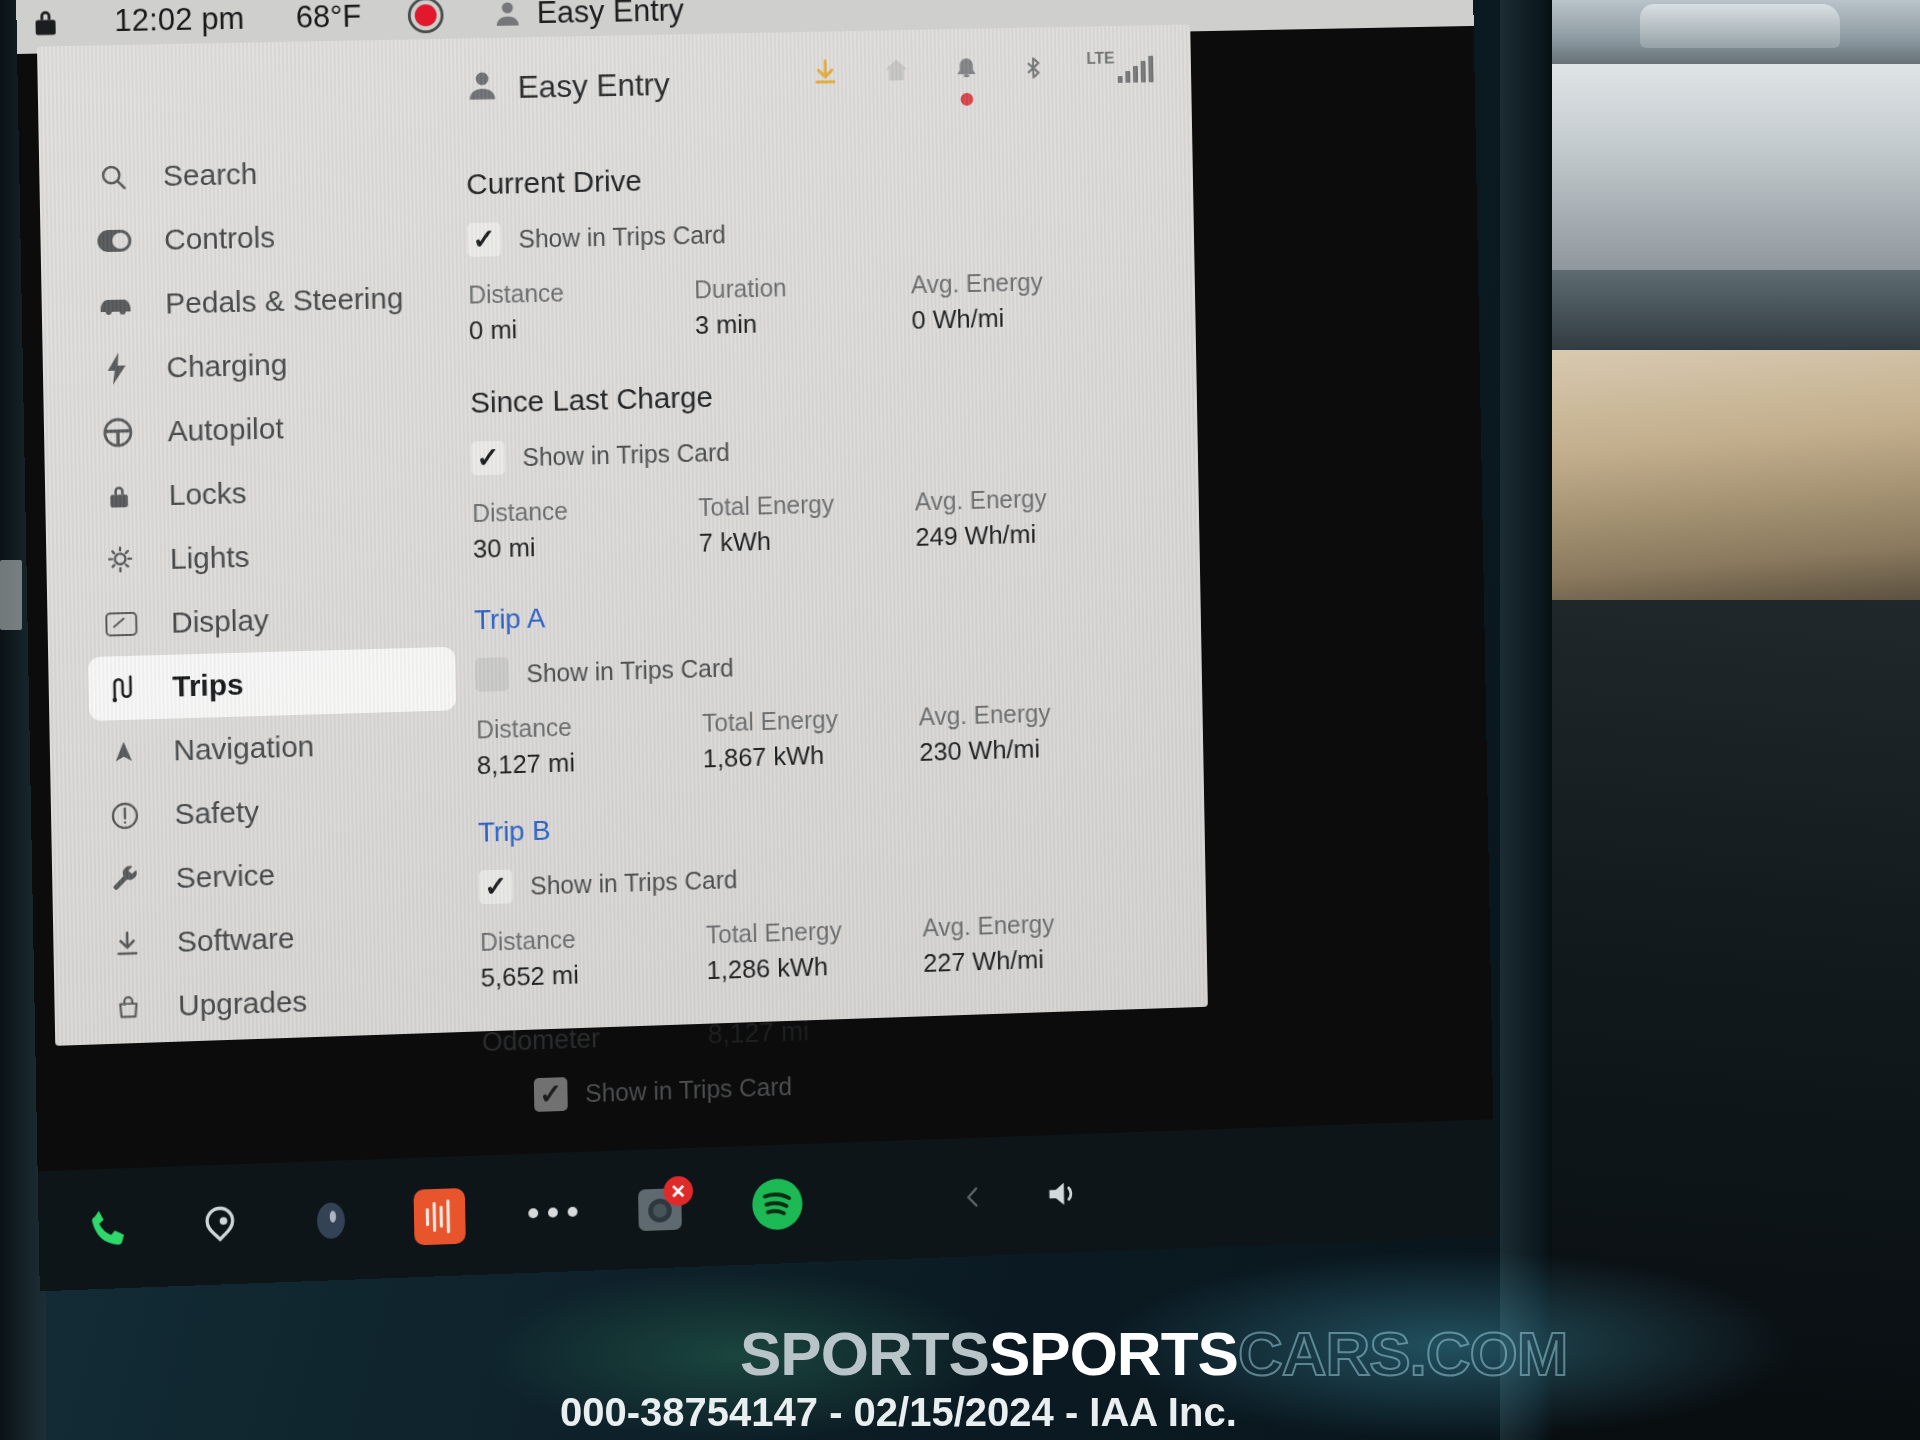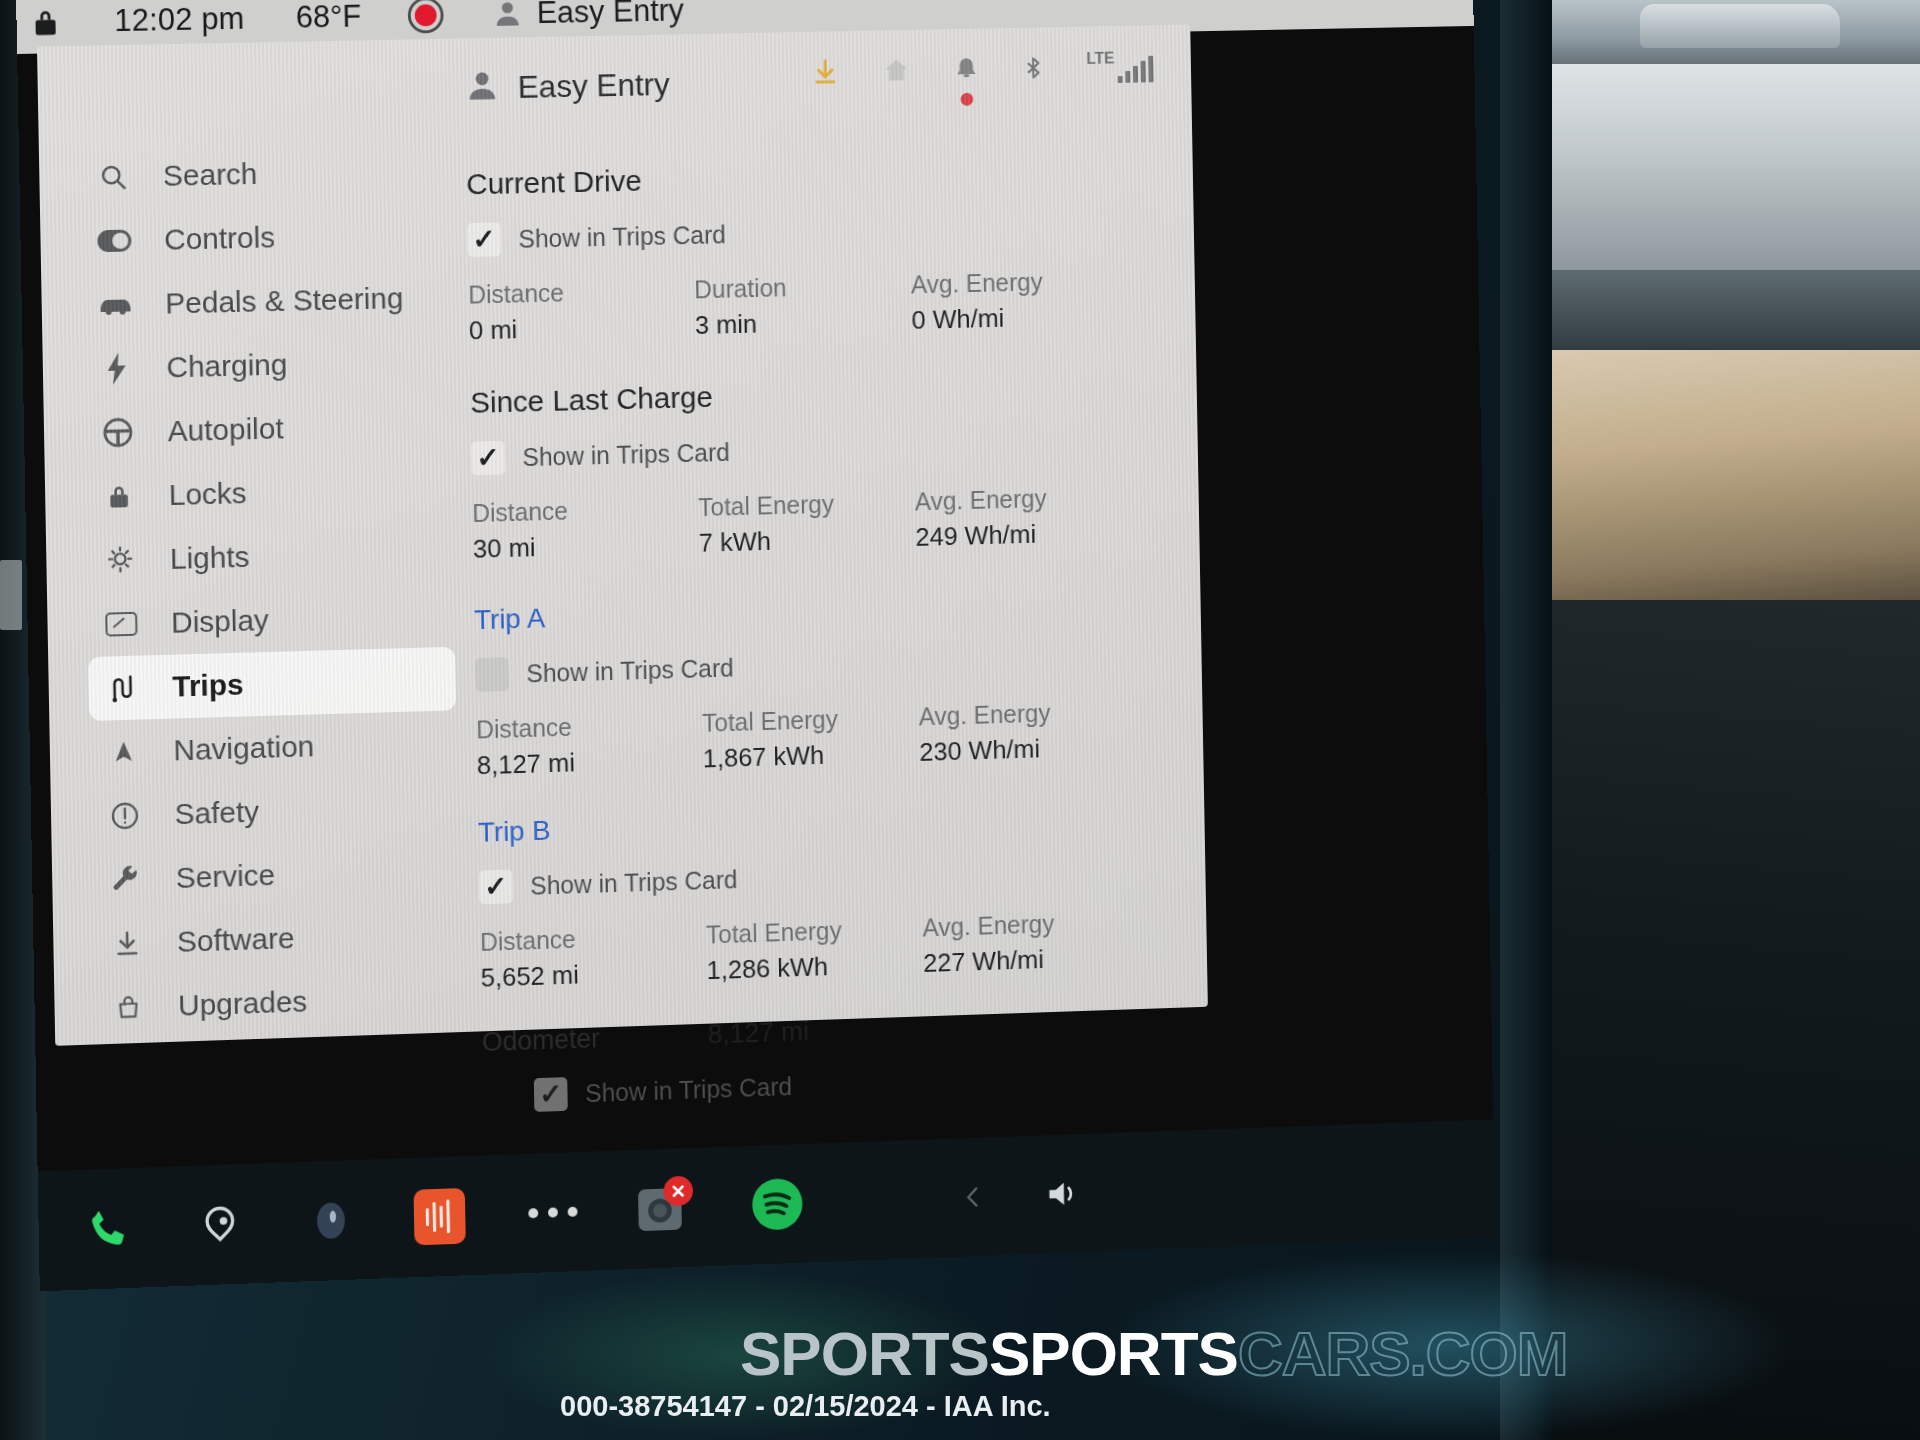--- a/index.html
+++ b/index.html
@@ -197,21 +197,21 @@
   #wm-text {
     font-size: 62px; font-weight: 700; letter-spacing: -1px;
     white-space: nowrap;
   }
   .wm-a { color: #b9c4c8; }
   .wm-b { color: #ffffff; }
   .wm-c { color: transparent; -webkit-text-stroke: 2px rgba(150,200,215,.55); }
   #wm-sub {
     position: absolute; left: 560px; top: 1390px;
     width: 1360px;
-    font-size: 29px; font-weight: 700; color: #e9eef0;
+    font-size: 40px; font-weight: 700; color: #e9eef0;
     white-space: nowrap;
   }
 </style>
 </head>
 <body>
 
 <div id="photo">
   <div class="window-view"></div>
   <div class="window-car"></div>
   <div class="door-top"></div>

